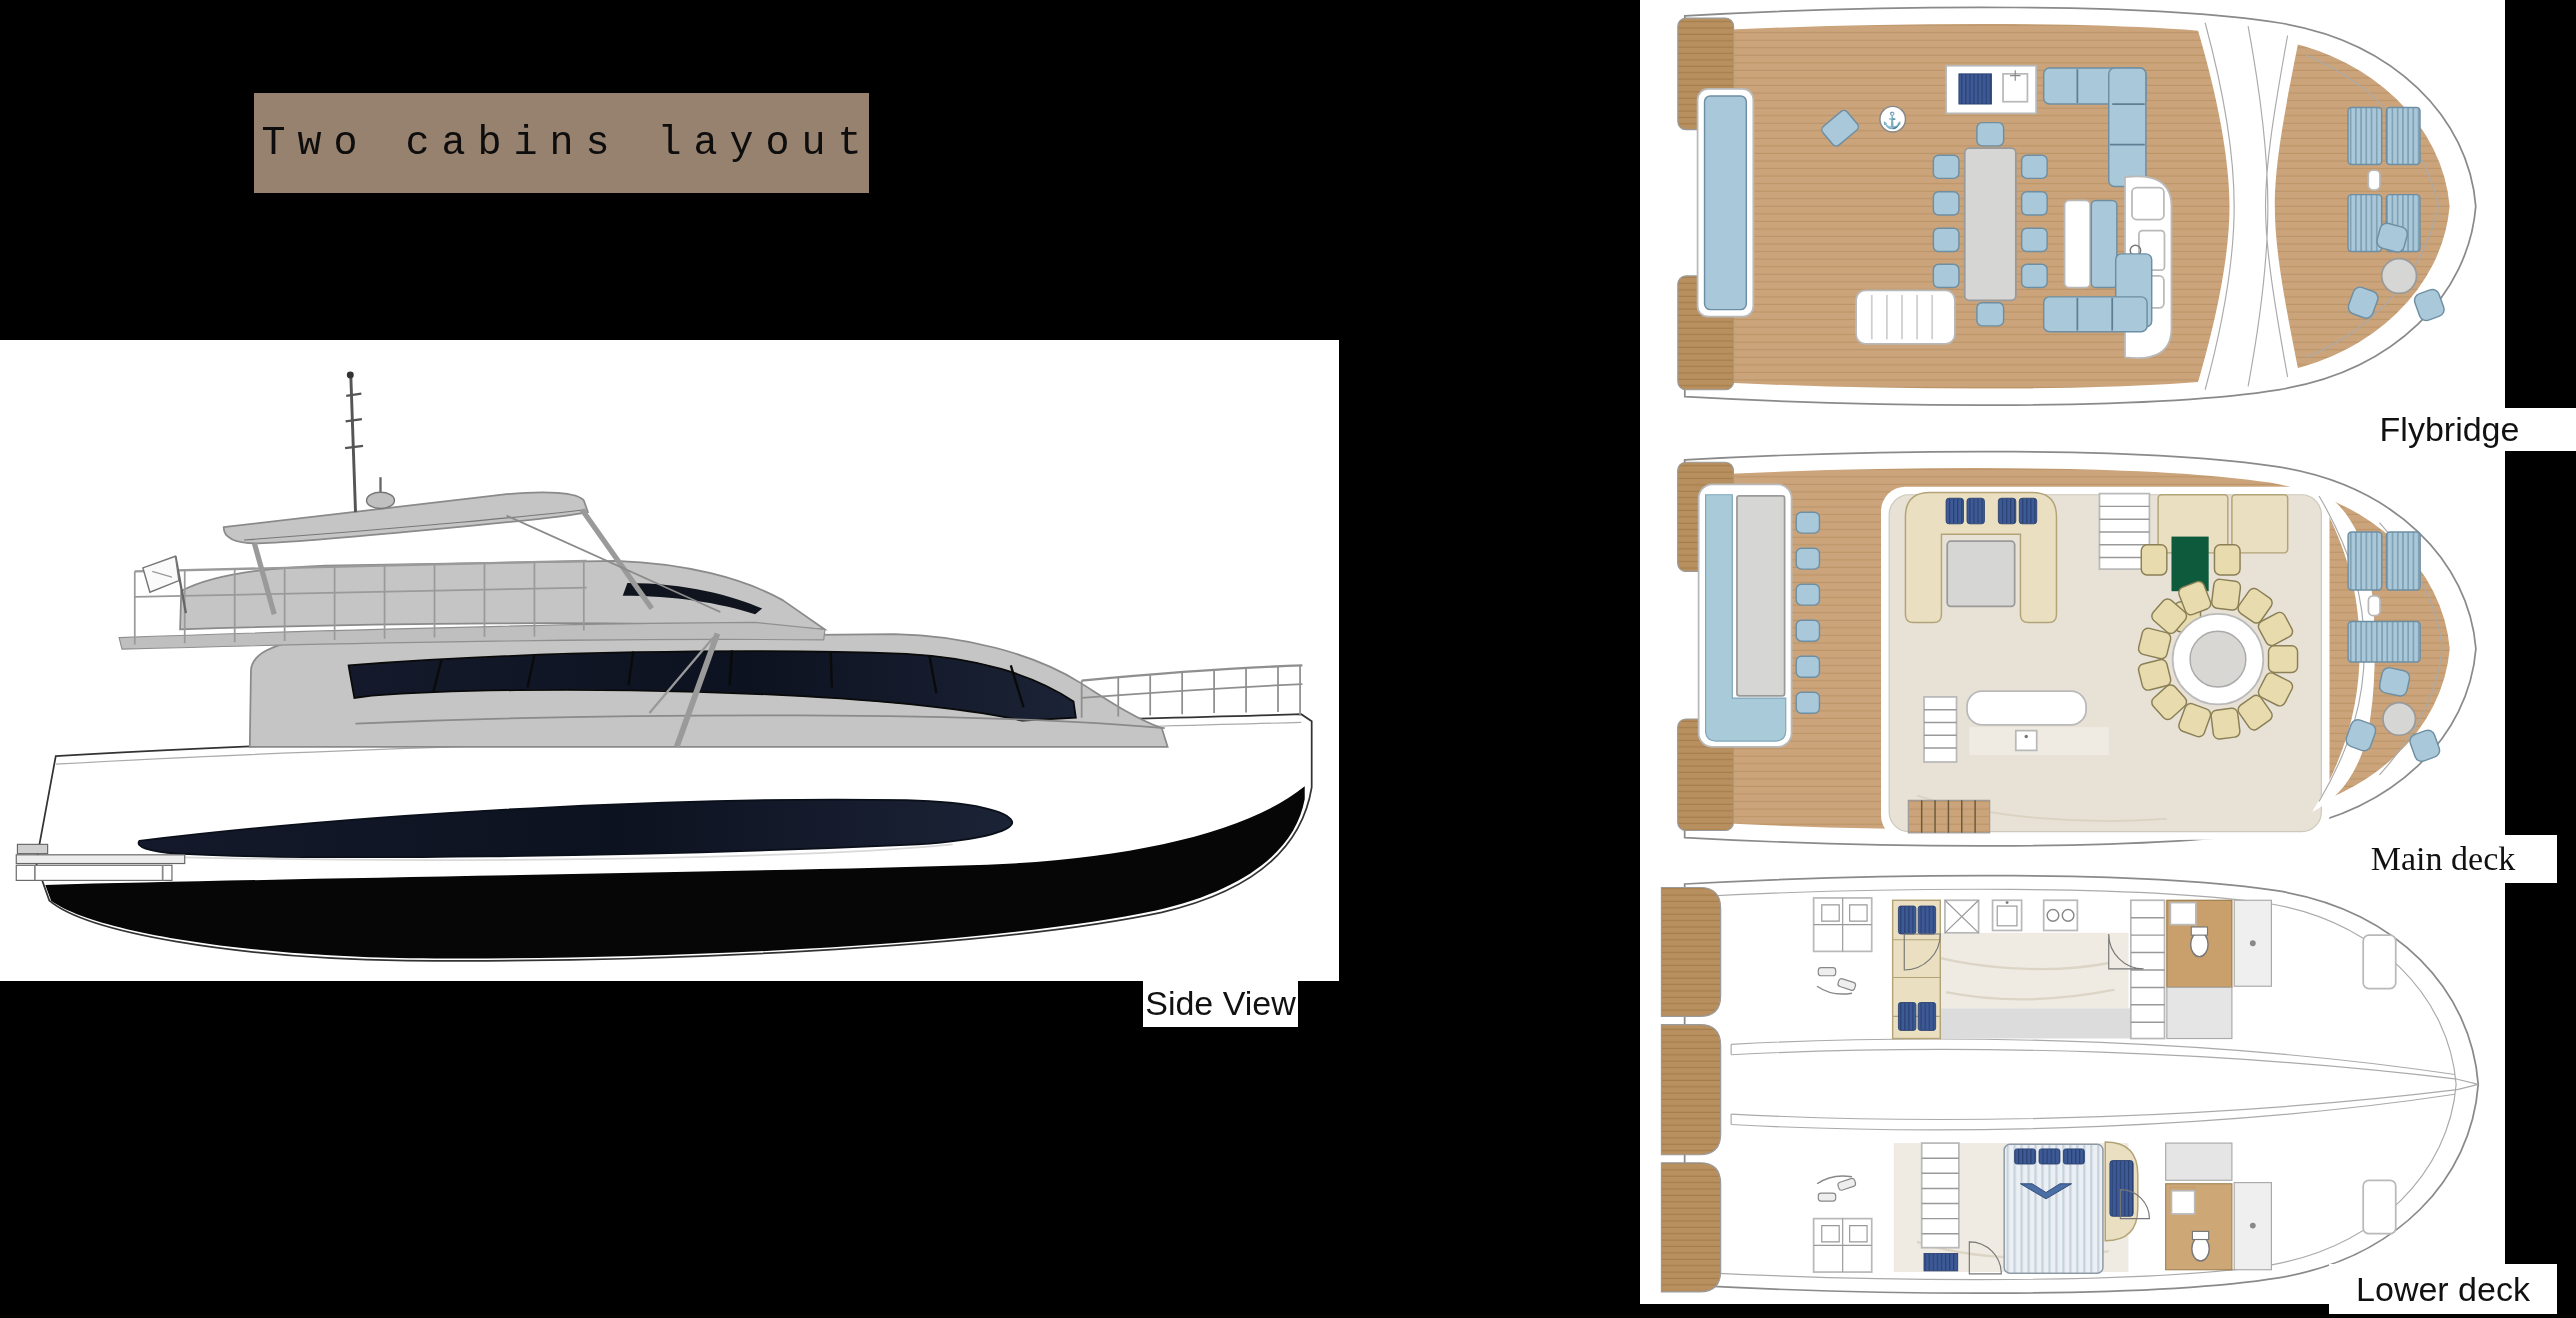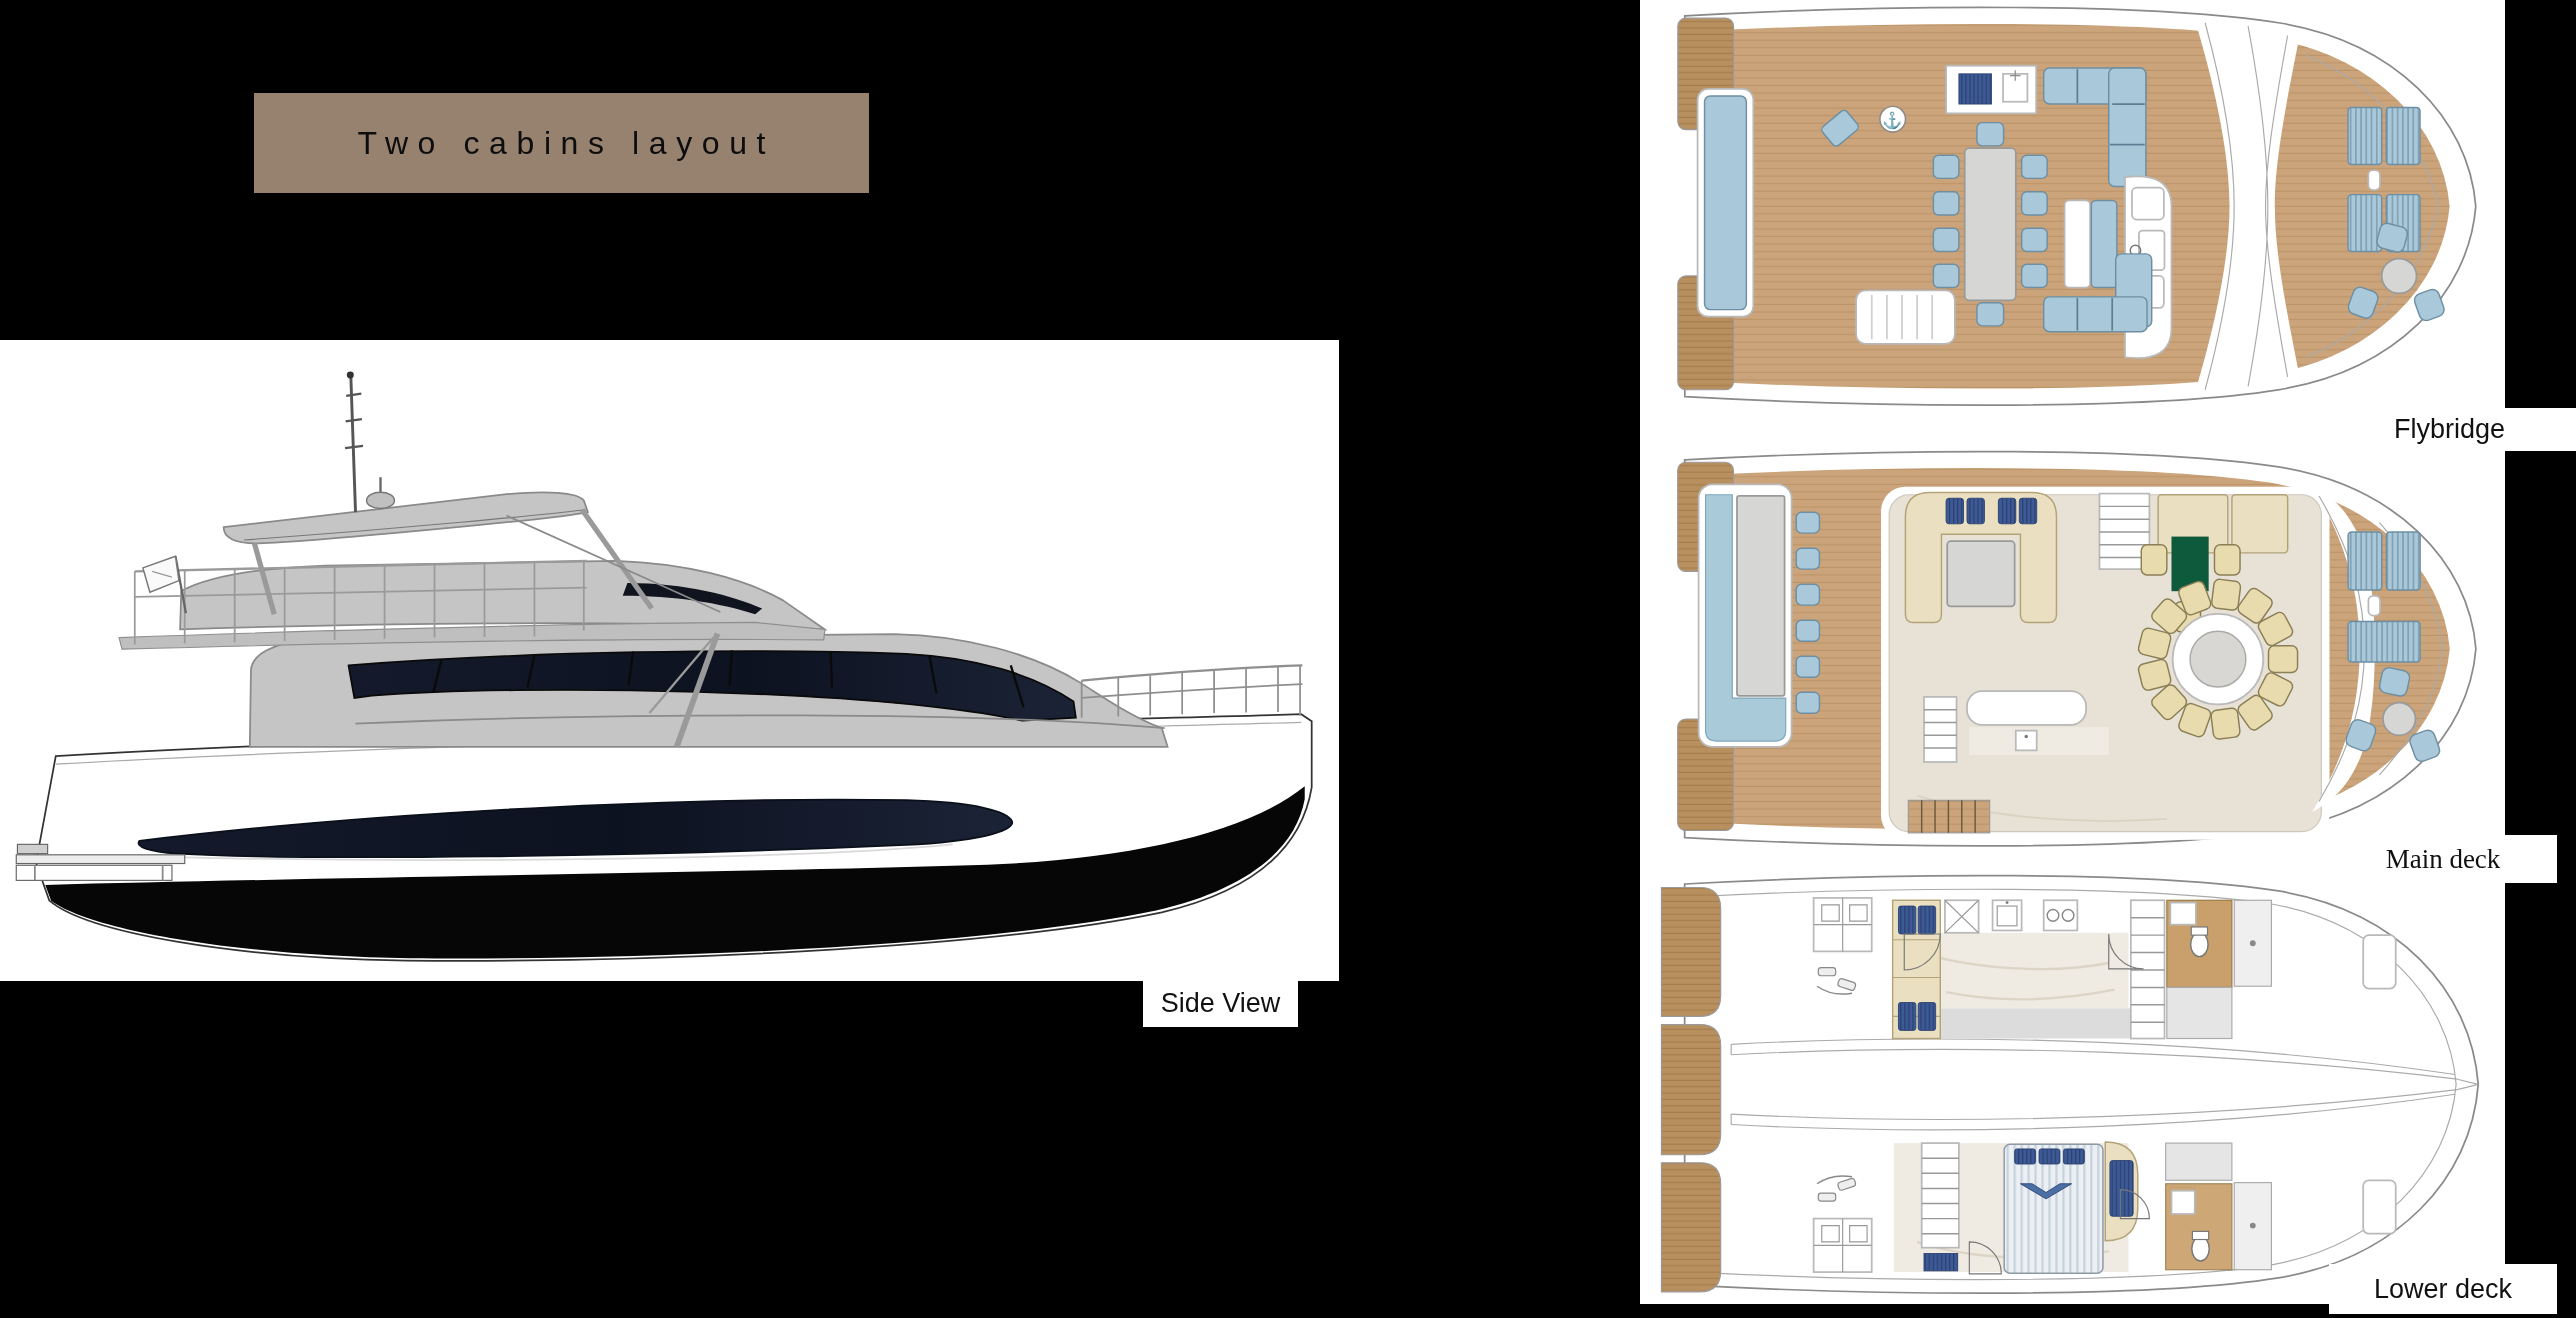--- a/index.html
+++ b/index.html
@@ -1,23 +1,23 @@
 <!DOCTYPE html>
 <html style="--page-bg: #000000; --title-bg: #97816F; --title-text: #0D0D0D; --panel-bg: #FFFFFF; --label-text: #111111; --wood: #CBA47B; --wood-line: #A8834F; --wood-dark: #B8905F; --wood-floor: #C9A06B; --furniture-blue: #A9C8D9; --furniture-blue-line: #6E8FA3; --navy-pillow: #3D5A96; --navy-pillow-line: #2A4170; --cream: #EADFC0; --cream-line: #B3A478; --cream-chair: #E8DBAE; --interior-floor: #E7E1D6; --marble: #EFEBE3; --gray-furniture: #D6D6D4; --tv-green: #0E5A3C; --pool-water: #A9CBD9; --glass-dark: #10141F; --superstructure-gray: #C5C5C5; --outline-gray: #8A8A8A; --hull-black: #060606; --bed-base: #ECF0F4; --bed-stripe: #C7D3DC;font-size:9.3px"><head>
 <meta charset="utf-8">
 <style>
   html,body{margin:0;padding:0;background:var(--page-bg,#000);}
   #screen{position:relative;width:2576px;height:1318px;background:var(--page-bg,#000);
           font-family:"Liberation Sans", sans-serif;overflow:hidden;}
   .panel{position:absolute;background:var(--panel-bg,#fff);}
   #title-box{position:absolute;left:254px;top:93px;width:615px;height:100px;
              background:var(--title-bg,#97816F);display:flex;align-items:center;justify-content:center;}
-  #title-box span{font-size:32px;letter-spacing:.30em;text-indent:.30em;color:var(--title-text,#0d0d0d);white-space:nowrap;}
+  #title-box span{font-size:40px;letter-spacing:.30em;text-indent:.30em;color:var(--title-text,#0d0d0d);white-space:nowrap;font-family:Liberation Mono, monospace;}
   .label-box{position:absolute;background:var(--panel-bg,#fff);display:flex;align-items:center;justify-content:center;}
-  .label-box span{font-size:27px;color:var(--label-text,#111);white-space:nowrap;}
+  .label-box span{font-size:34px;color:var(--label-text,#111);white-space:nowrap;}
   #side-view-label{left:1143px;top:980px;width:155px;height:47px;}
   #flybridge-label{left:2323px;top:408px;width:253px;height:43px;}
   #main-deck-label{left:2329px;top:835px;width:228px;height:48px;font-family:Liberation Serif, serif;}
   #lower-deck-label{left:2329px;top:1264px;width:228px;height:50px;}
   svg{display:block;}
   
   .ln{stroke:var(--outline-gray,#8a8a8a);fill:none;stroke-width:3;}
   .lnt{stroke:#aaa;fill:none;stroke-width:2;}
   .white{fill:#fff;}
   .wfr{fill:#fff;stroke:#b9b9b9;stroke-width:3;}

